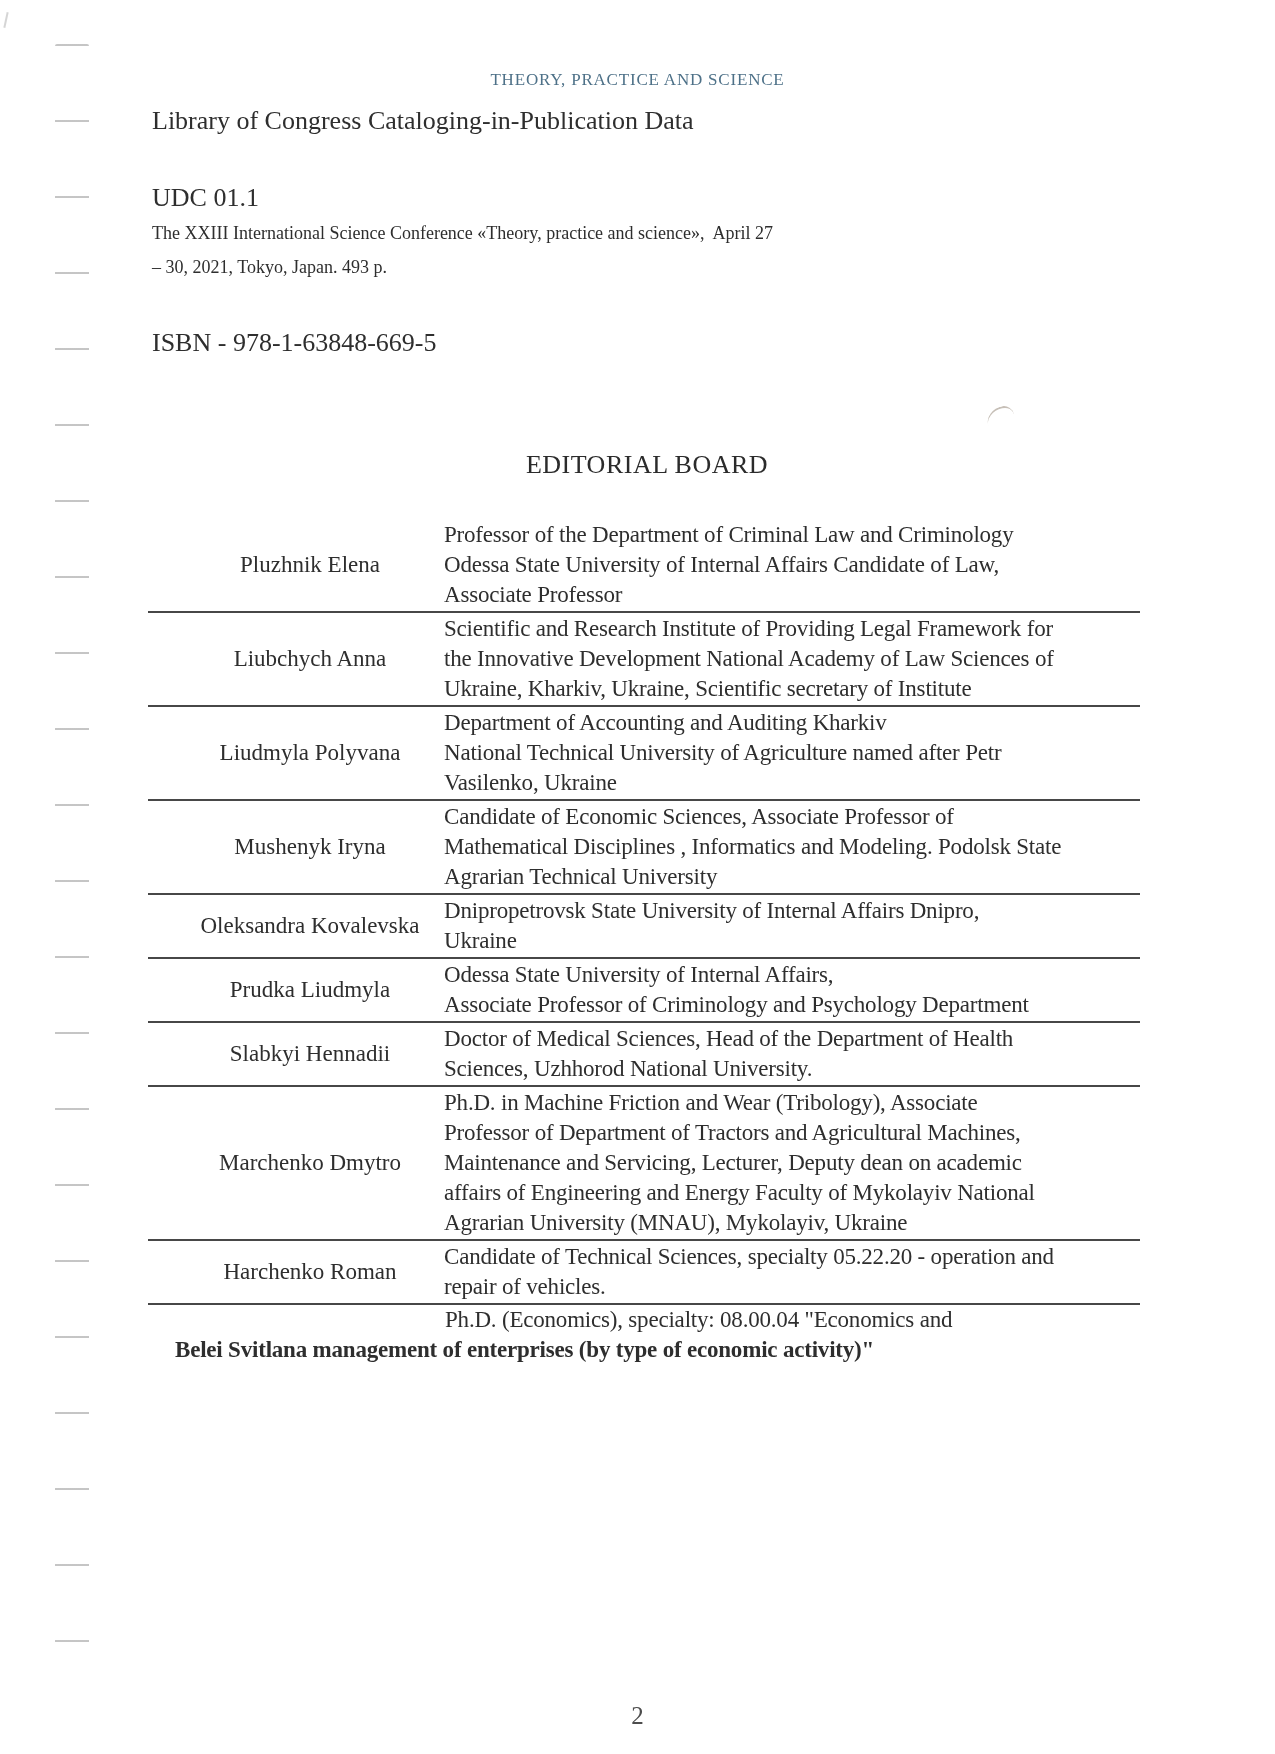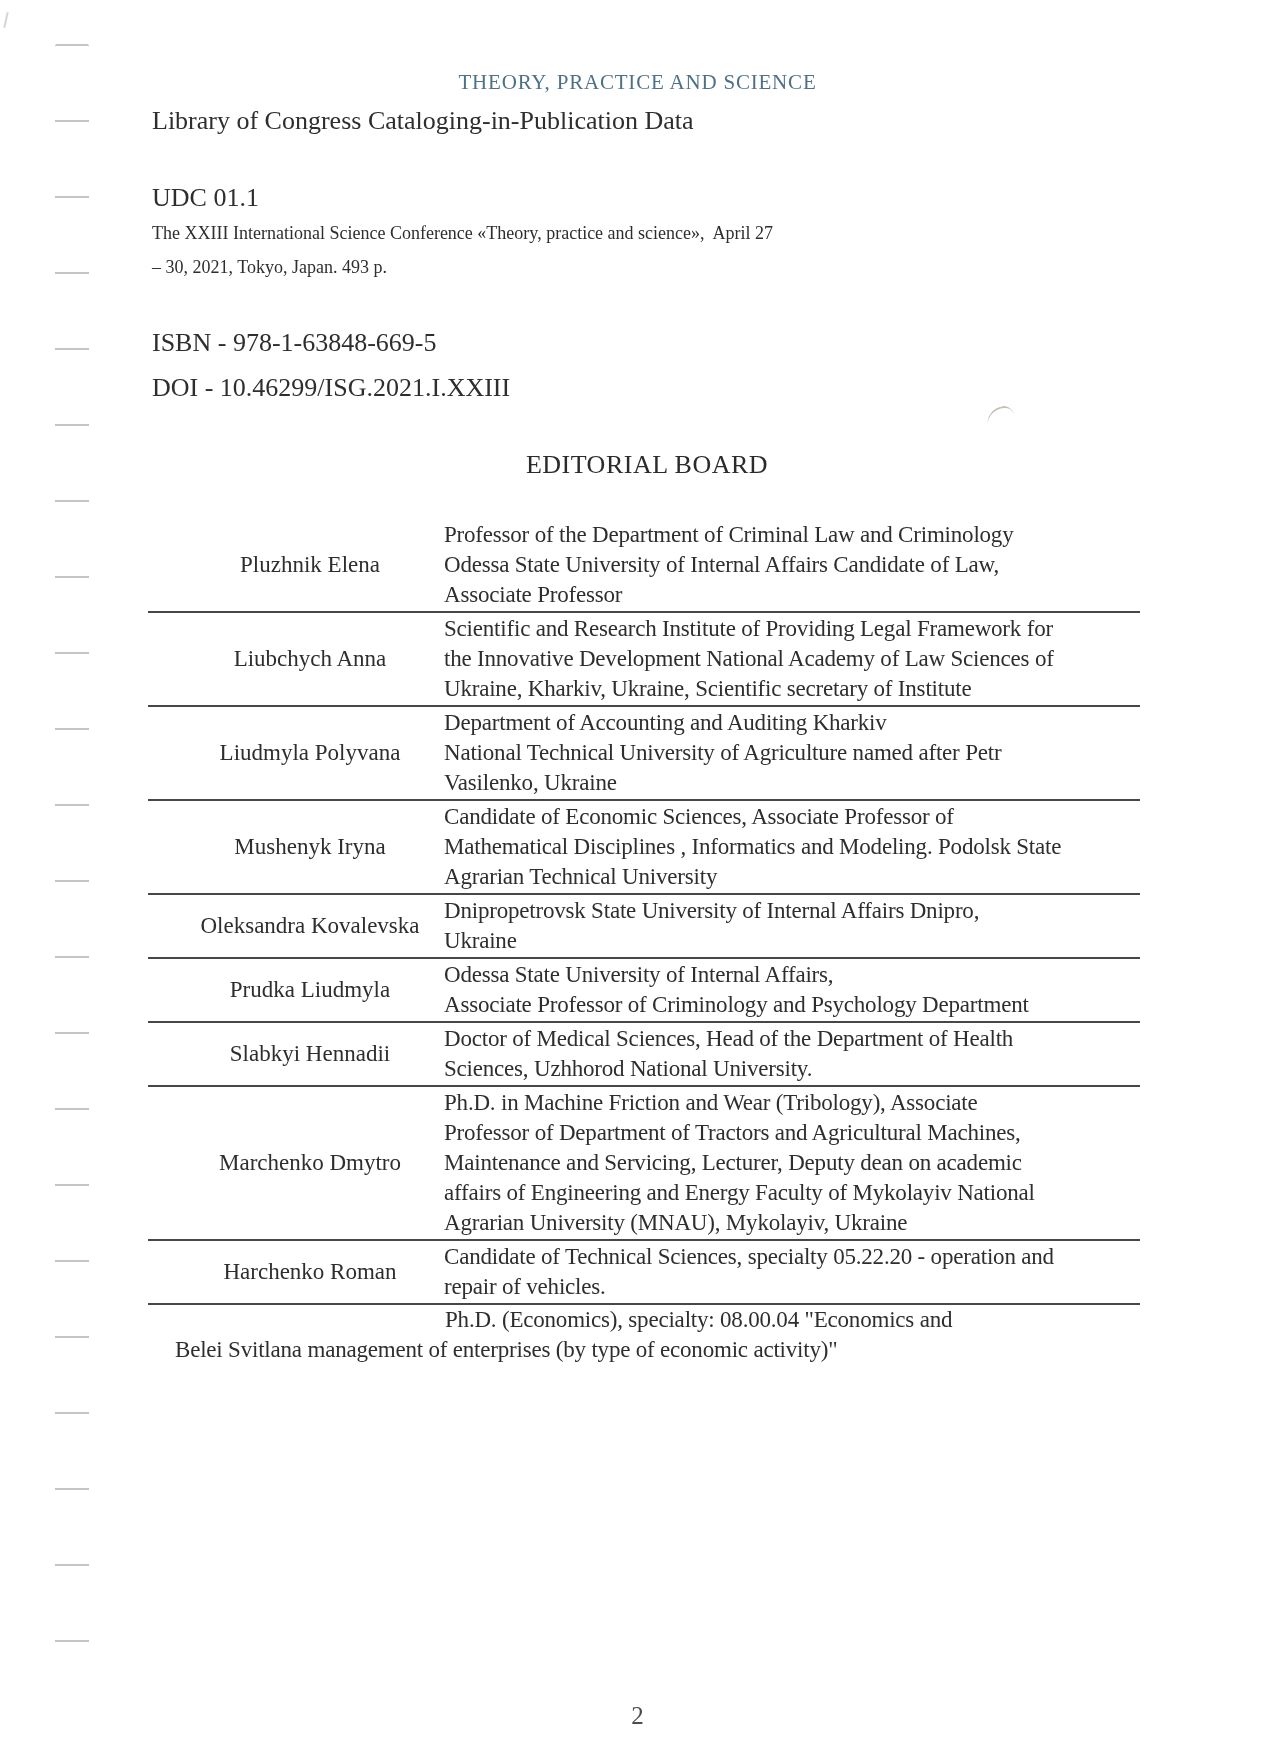--- a/index.html
+++ b/index.html
@@ -18,39 +18,39 @@
     position:absolute; left:5px; top:12px; width:2px; height:16px;
     background:#c3c3c3; transform:rotate(12deg); opacity:.7;
   }
   .scan-squiggle {
     position:absolute; left:986px; top:407px; width:28px; height:15px;
     border-top:2px solid #b9b0a6; border-radius:70% 40% 0 0 / 100% 70% 0 0;
     transform:rotate(-14deg); opacity:.8;
   }
   .running-head {
     position:absolute; top:70px; left:0; width:100%; text-align:center;
-    font-size:21px; letter-spacing:.8px; color:#4e7188;
+    font-size:17px; letter-spacing:.8px; color:#4e7188;
   }
   .loc  { position:absolute; top:106px; left:152px; font-size:26px; }
   .udc  { position:absolute; top:183px; left:152px; font-size:26px; }
   .conf { position:absolute; top:216px; left:152px; font-size:18px; line-height:34px; white-space:pre; }
   .isbn { position:absolute; top:328px; left:152px; font-size:26px; }
   .doi  { position:absolute; top:373px; left:152px; font-size:26px; }
   .board-heading {
     position:absolute; top:450px; left:152px; width:990px; margin:0;
     text-align:center; font-size:26px; font-weight:normal; letter-spacing:.5px; color:#2b2b2b;
   }
   .board { position:absolute; top:519px; left:148px; width:992px; font-size:23px; line-height:30px; }
   .brow  { display:flex; align-items:center; border-bottom:2px solid #474747; padding:1px 0; }
   .cell-name { flex:none; width:268px; padding-left:28px;text-align:center; }
   .cell-name.u { text-underline-offset:3px; }
   .cell-desc { flex:1; white-space:pre; letter-spacing:-.2px; }
   .belei { margin-top:0; }
   .belei .l1 { margin-left:297px; white-space:pre; letter-spacing:-.2px; }
-  .belei .l2 { margin-left:27px; white-space:pre; letter-spacing:-.2px; }
+  .belei .l2 { margin-left:27px; white-space:pre; letter-spacing:-.2px;font-weight:bold; }
   .page-number {
     position:absolute; top:1702px; left:0; width:100%; text-align:center;
     font-size:25px; color:#4d4d4d;
   }
 </style>
 </head>
 <body>
 
 <div class="page">
 
@@ -62,21 +62,20 @@
 
   <div class="loc">Library of Congress Cataloging-in-Publication Data</div>
 
   <div class="udc">UDC 01.1</div>
 
   <div class="conf">The XXIII International Science Conference «Theory, practice and science»,  April 27
 – 30, 2021, Tokyo, Japan. 493 p.</div>
 
   <div class="isbn">ISBN - 978-1-63848-669-5</div>
 
-  <div class="doi">DOI - 10.46299/ISG.2021.I.XXIII</div>
 
   <h2 class="board-heading">EDITORIAL BOARD</h2>
 
   <div class="board">
 
     <div class="brow">
       <div class="cell-name">Pluzhnik Elena</div>
       <div class="cell-desc">Professor of the Department of Criminal Law and Criminology
 Odessa State University of Internal Affairs Candidate of Law,
 Associate Professor</div>

